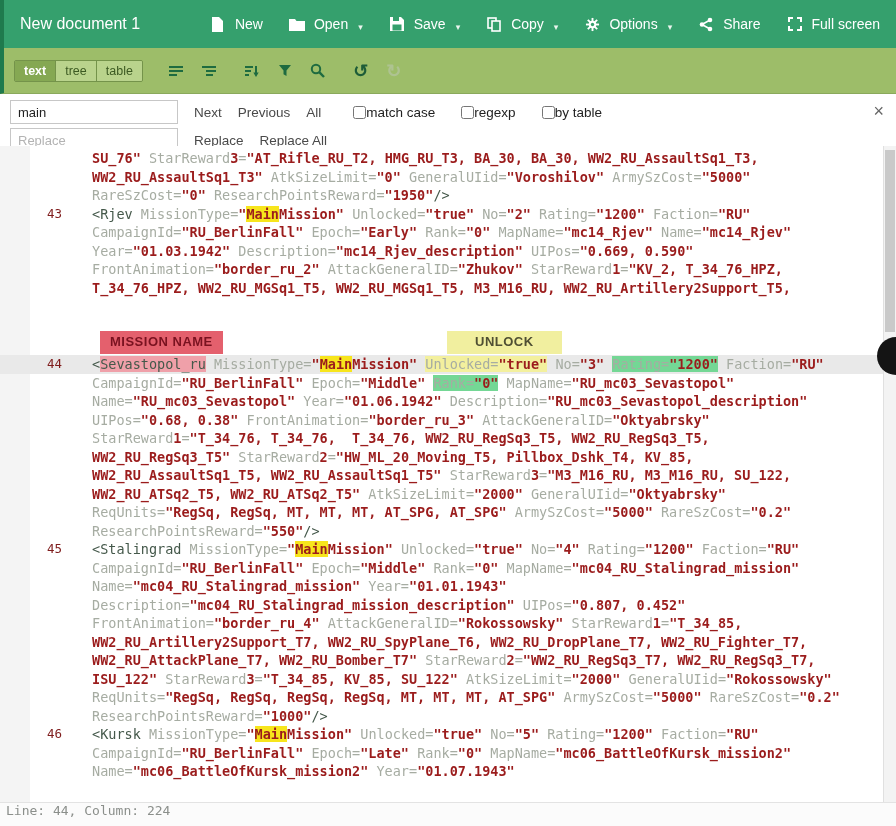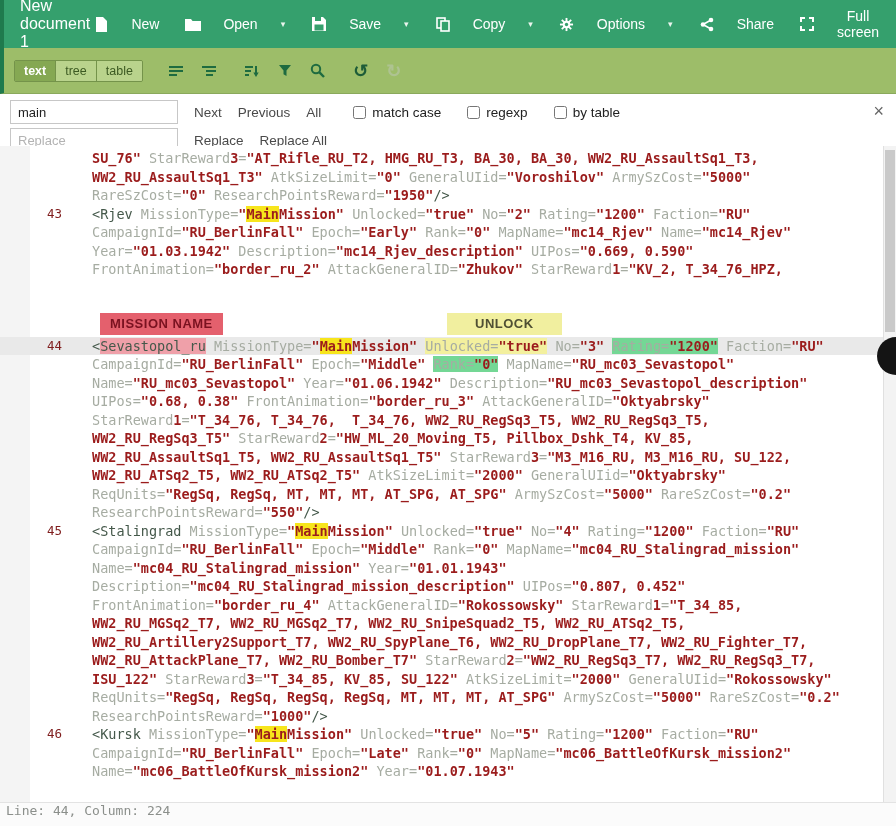--- a/index.html
+++ b/index.html
@@ -4,42 +4,42 @@
 <style>
   * { box-sizing: border-box; }
   html,body { margin:0; padding:0; background:#fff; }
   body { width:896px; height:826px; overflow:hidden; font-family:"Liberation Sans",sans-serif; }
   .app { position:relative; width:896px; height:826px; overflow:hidden; background:#fff; }
 
   
   .topbar { height:48px; background:#35a06d; display:flex; align-items:center; justify-content:space-between; padding:0 16px; border-left:4px solid #1f7a4d; }
   .doc-title { color:#fff; font-size:16px; }
   .menu { display:flex; align-items:center; gap:26px; }
-  .mbtn { background:none; border:none; color:#fff; font-size:14px; font-family:inherit; display:flex; align-items:center; gap:22px; padding:0; cursor:pointer; }
+  .mbtn { background:none; border:none; color:#fff; font-size:14px; font-family:inherit; display:flex; align-items:flex-end; gap:9px; padding:0; cursor:pointer; }
   .mico { display:inline-flex; align-items:center; justify-content:center; width:16px; height:16px; }
   .caret { font-size:9px; margin-left:1px; color:#eaf5ee; }
 
   
   .toolbar { height:46px; background:#9dbd69; border-bottom:1px solid #8aa95c; display:flex; align-items:center; padding:0 10px; gap:15px; border-left:4px solid #1f7a4d; }
   .modes { display:flex; border:1px solid #74934a; border-radius:2px; overflow:hidden; }
   .mode { border:none; font-family:inherit; font-size:12.5px; padding:3px 9px; background:#b9d38c; color:#3c5a22; cursor:pointer; }
   .mode + .mode { border-left:1px solid #74934a; }
   .mode.active { background:#85a853; color:#fff; font-weight:bold; }
   .tbico { width:20px; height:20px; display:inline-flex; align-items:center; justify-content:center; background:none; border:none; padding:0; cursor:pointer; }
   .grp { margin-left:8px; display:flex; gap:13px; align-items:center; }
   .undo { color:#1d5c38; font-size:18px; font-weight:bold; line-height:1; }
   .redo { color:#aec391; font-size:18px; font-weight:bold; line-height:1; }
 
   
   .searchpanel { position:relative; height:60px; background:#fff; border-bottom:1px solid #d5d5d5; padding:6px 10px; }
   .srow { display:flex; align-items:center; height:24px; margin-bottom:4px; }
   .sinput { width:168px; height:24px; border:1px solid #c7c7c7; padding:0 7px; font-size:13px; font-family:inherit; color:#222; }
   .sinput::placeholder { color:#b3b3b3; }
   .txtbtn { background:none; border:none; color:#4a4a4a; font-size:13.5px; font-family:inherit; margin-left:16px; padding:0; cursor:pointer; }
-  .chk { display:flex; align-items:center; gap:6px; margin-left:26px; font-size:13.5px; color:#222; cursor:pointer; }
+  .chk { display:flex; align-items:center; margin-left:26px; font-size:13.5px; color:#222; cursor:pointer; }
   .chk.first { margin-left:32px; }
   .chk input { width:13px; height:13px; margin:0; }
   .closebtn { position:absolute; right:12px; top:8px; background:none; border:none; font-size:18px; color:#666; line-height:1; cursor:pointer; padding:0; }
 
   
   .editor { position:absolute; top:146px; left:0; right:13px; bottom:14px; overflow:hidden; background:#fff;
             font-family:"DejaVu Sans Mono","Liberation Mono",monospace; font-size:13.5px; line-height:18.5px; padding-top:3px; }
   .foldcol { position:absolute; left:0; top:0; bottom:0; width:30px; background:#f4f4f4; }
   .crow { display:flex; position:relative; white-space:pre; }
   .crow.current { background:#e9e9e9; }
@@ -244,20 +244,21 @@
   <div class="editor">
     <div class="foldcol"></div>
     <div id="rows-top">
         <div class="crow"><span class="gut"></span><span class="code"><span class="tk-v">SU_76"</span><span class="tk-a"> StarReward</span><span class="tk-n">3</span><span class="tk-a">=</span><span class="tk-v">"AT_Rifle_RU_T2, HMG_RU_T3, BA_30, BA_30, WW2_RU_AssaultSq1_T3,</span></span></div>
         <div class="crow"><span class="gut"></span><span class="code"><span class="tk-v">WW2_RU_AssaultSq1_T3"</span><span class="tk-a"> AtkSizeLimit=</span><span class="tk-v">"0"</span><span class="tk-a"> GeneralUIid=</span><span class="tk-v">"Voroshilov"</span><span class="tk-a"> ArmySzCost=</span><span class="tk-v">"5000"</span></span></div>
         <div class="crow"><span class="gut"></span><span class="code"><span class="tk-a">RareSzCost=</span><span class="tk-v">"0"</span><span class="tk-a"> ResearchPointsReward=</span><span class="tk-v">"1950"</span><span class="tk-t">/&gt;</span></span></div>
         <div class="crow"><span class="gut">43</span><span class="code"><span class="tk-t">&lt;Rjev</span><span class="tk-a"> MissionType=</span><span class="tk-v">"</span><span class="tk-v tk-hls">Main</span><span class="tk-v">Mission"</span><span class="tk-a"> Unlocked=</span><span class="tk-v">"true"</span><span class="tk-a"> No=</span><span class="tk-v">"2"</span><span class="tk-a"> Rating=</span><span class="tk-v">"1200"</span><span class="tk-a"> Faction=</span><span class="tk-v">"RU"</span></span></div>
         <div class="crow"><span class="gut"></span><span class="code"><span class="tk-a">CampaignId=</span><span class="tk-v">"RU_BerlinFall"</span><span class="tk-a"> Epoch=</span><span class="tk-v">"Early"</span><span class="tk-a"> Rank=</span><span class="tk-v">"0"</span><span class="tk-a"> MapName=</span><span class="tk-v">"mc14_Rjev"</span><span class="tk-a"> Name=</span><span class="tk-v">"mc14_Rjev"</span></span></div>
         <div class="crow"><span class="gut"></span><span class="code"><span class="tk-a">Year=</span><span class="tk-v">"01.03.1942"</span><span class="tk-a"> Description=</span><span class="tk-v">"mc14_Rjev_description"</span><span class="tk-a"> UIPos=</span><span class="tk-v">"0.669, 0.590"</span></span></div>
         <div class="crow"><span class="gut"></span><span class="code"><span class="tk-a">FrontAnimation=</span><span class="tk-v">"border_ru_2"</span><span class="tk-a"> AttackGeneralID=</span><span class="tk-v">"Zhukov"</span><span class="tk-a"> StarReward</span><span class="tk-n">1</span><span class="tk-a">=</span><span class="tk-v">"KV_2, T_34_76_HPZ,</span></span></div>
+        <div class="crow"><span class="gut"></span><span class="code"><span class="tk-v">T_34_76_HPZ, WW2_RU_MGSq1_T5, WW2_RU_MGSq1_T5, M3_M16_RU, WW2_RU_Artillery2Support_T5,</span></span></div>
         <div class="crow"><span class="gut"></span></div>
       </div>
     <div class="spacer"></div>
     <div class="labelrow">
       <span class="anno pink">MISSION NAME</span>
       <span class="anno yellow">UNLOCK</span>
     </div>
     <div id="rows-bottom">
         <div class="crow current"><span class="gut">44</span><span class="code"><span class="tk-t">&lt;</span><span class="tk-t tk-hlp">Sevastopol_ru</span><span class="tk-a"> MissionType=</span><span class="tk-v">"</span><span class="tk-v tk-hls">Main</span><span class="tk-v">Mission"</span><span class="tk-p"> </span><span class="tk-a tk-hly">Unlocked=</span><span class="tk-v tk-hly">"true"</span><span class="tk-a"> No=</span><span class="tk-v">"3"</span><span class="tk-p"> </span><span class="tk-a tk-hlg">Rating=</span><span class="tk-v tk-hlg">"1200"</span><span class="tk-a"> Faction=</span><span class="tk-v">"RU"</span></span></div>
         <div class="crow"><span class="gut"></span><span class="code"><span class="tk-a">CampaignId=</span><span class="tk-v">"RU_BerlinFall"</span><span class="tk-a"> Epoch=</span><span class="tk-v">"Middle"</span><span class="tk-p"> </span><span class="tk-a tk-hlg">Rank=</span><span class="tk-v tk-hlg">"0"</span><span class="tk-a"> MapName=</span><span class="tk-v">"RU_mc03_Sevastopol"</span></span></div>
@@ -267,21 +268,21 @@
         <div class="crow"><span class="gut"></span><span class="code"><span class="tk-v">WW2_RU_RegSq3_T5"</span><span class="tk-a"> StarReward</span><span class="tk-n">2</span><span class="tk-a">=</span><span class="tk-v">"HW_ML_20_Moving_T5, Pillbox_Dshk_T4, KV_85,</span></span></div>
         <div class="crow"><span class="gut"></span><span class="code"><span class="tk-v">WW2_RU_AssaultSq1_T5, WW2_RU_AssaultSq1_T5"</span><span class="tk-a"> StarReward</span><span class="tk-n">3</span><span class="tk-a">=</span><span class="tk-v">"M3_M16_RU, M3_M16_RU, SU_122,</span></span></div>
         <div class="crow"><span class="gut"></span><span class="code"><span class="tk-v">WW2_RU_ATSq2_T5, WW2_RU_ATSq2_T5"</span><span class="tk-a"> AtkSizeLimit=</span><span class="tk-v">"2000"</span><span class="tk-a"> GeneralUIid=</span><span class="tk-v">"Oktyabrsky"</span></span></div>
         <div class="crow"><span class="gut"></span><span class="code"><span class="tk-a">ReqUnits=</span><span class="tk-v">"RegSq, RegSq, MT, MT, MT, AT_SPG, AT_SPG"</span><span class="tk-a"> ArmySzCost=</span><span class="tk-v">"5000"</span><span class="tk-a"> RareSzCost=</span><span class="tk-v">"0.2"</span></span></div>
         <div class="crow"><span class="gut"></span><span class="code"><span class="tk-a">ResearchPointsReward=</span><span class="tk-v">"550"</span><span class="tk-t">/&gt;</span></span></div>
         <div class="crow"><span class="gut">45</span><span class="code"><span class="tk-t">&lt;Stalingrad</span><span class="tk-a"> MissionType=</span><span class="tk-v">"</span><span class="tk-v tk-hls">Main</span><span class="tk-v">Mission"</span><span class="tk-a"> Unlocked=</span><span class="tk-v">"true"</span><span class="tk-a"> No=</span><span class="tk-v">"4"</span><span class="tk-a"> Rating=</span><span class="tk-v">"1200"</span><span class="tk-a"> Faction=</span><span class="tk-v">"RU"</span></span></div>
         <div class="crow"><span class="gut"></span><span class="code"><span class="tk-a">CampaignId=</span><span class="tk-v">"RU_BerlinFall"</span><span class="tk-a"> Epoch=</span><span class="tk-v">"Middle"</span><span class="tk-a"> Rank=</span><span class="tk-v">"0"</span><span class="tk-a"> MapName=</span><span class="tk-v">"mc04_RU_Stalingrad_mission"</span></span></div>
         <div class="crow"><span class="gut"></span><span class="code"><span class="tk-a">Name=</span><span class="tk-v">"mc04_RU_Stalingrad_mission"</span><span class="tk-a"> Year=</span><span class="tk-v">"01.01.1943"</span></span></div>
         <div class="crow"><span class="gut"></span><span class="code"><span class="tk-a">Description=</span><span class="tk-v">"mc04_RU_Stalingrad_mission_description"</span><span class="tk-a"> UIPos=</span><span class="tk-v">"0.807, 0.452"</span></span></div>
         <div class="crow"><span class="gut"></span><span class="code"><span class="tk-a">FrontAnimation=</span><span class="tk-v">"border_ru_4"</span><span class="tk-a"> AttackGeneralID=</span><span class="tk-v">"Rokossowsky"</span><span class="tk-a"> StarReward</span><span class="tk-n">1</span><span class="tk-a">=</span><span class="tk-v">"T_34_85,</span></span></div>
-        <div class="crow"><span class="gut"></span><span class="code"><span class="tk-v">WW2_RU_MGSq2_T7, WW2_RU_MGSq2_T7, WW2_RU_SnipeSquad2_T5, WW2_RU_ATSq2_T5,</span></span></div>
+        <div class="crow"><span class="gut"></span></div>
         <div class="crow"><span class="gut"></span><span class="code"><span class="tk-v">WW2_RU_Artillery2Support_T7, WW2_RU_SpyPlane_T6, WW2_RU_DropPlane_T7, WW2_RU_Fighter_T7,</span></span></div>
         <div class="crow"><span class="gut"></span><span class="code"><span class="tk-v">WW2_RU_AttackPlane_T7, WW2_RU_Bomber_T7"</span><span class="tk-a"> StarReward</span><span class="tk-n">2</span><span class="tk-a">=</span><span class="tk-v">"WW2_RU_RegSq3_T7, WW2_RU_RegSq3_T7,</span></span></div>
         <div class="crow"><span class="gut"></span><span class="code"><span class="tk-v">ISU_122"</span><span class="tk-a"> StarReward</span><span class="tk-n">3</span><span class="tk-a">=</span><span class="tk-v">"T_34_85, KV_85, SU_122"</span><span class="tk-a"> AtkSizeLimit=</span><span class="tk-v">"2000"</span><span class="tk-a"> GeneralUIid=</span><span class="tk-v">"Rokossowsky"</span></span></div>
         <div class="crow"><span class="gut"></span><span class="code"><span class="tk-a">ReqUnits=</span><span class="tk-v">"RegSq, RegSq, RegSq, RegSq, MT, MT, MT, AT_SPG"</span><span class="tk-a"> ArmySzCost=</span><span class="tk-v">"5000"</span><span class="tk-a"> RareSzCost=</span><span class="tk-v">"0.2"</span></span></div>
         <div class="crow"><span class="gut"></span><span class="code"><span class="tk-a">ResearchPointsReward=</span><span class="tk-v">"1000"</span><span class="tk-t">/&gt;</span></span></div>
         <div class="crow"><span class="gut">46</span><span class="code"><span class="tk-t">&lt;Kursk</span><span class="tk-a"> MissionType=</span><span class="tk-v">"</span><span class="tk-v tk-hls">Main</span><span class="tk-v">Mission"</span><span class="tk-a"> Unlocked=</span><span class="tk-v">"true"</span><span class="tk-a"> No=</span><span class="tk-v">"5"</span><span class="tk-a"> Rating=</span><span class="tk-v">"1200"</span><span class="tk-a"> Faction=</span><span class="tk-v">"RU"</span></span></div>
         <div class="crow"><span class="gut"></span><span class="code"><span class="tk-a">CampaignId=</span><span class="tk-v">"RU_BerlinFall"</span><span class="tk-a"> Epoch=</span><span class="tk-v">"Late"</span><span class="tk-a"> Rank=</span><span class="tk-v">"0"</span><span class="tk-a"> MapName=</span><span class="tk-v">"mc06_BattleOfKursk_mission2"</span></span></div>
         <div class="crow"><span class="gut"></span><span class="code"><span class="tk-a">Name=</span><span class="tk-v">"mc06_BattleOfKursk_mission2"</span><span class="tk-a"> Year=</span><span class="tk-v">"01.07.1943"</span></span></div>
       </div>
   </div>

